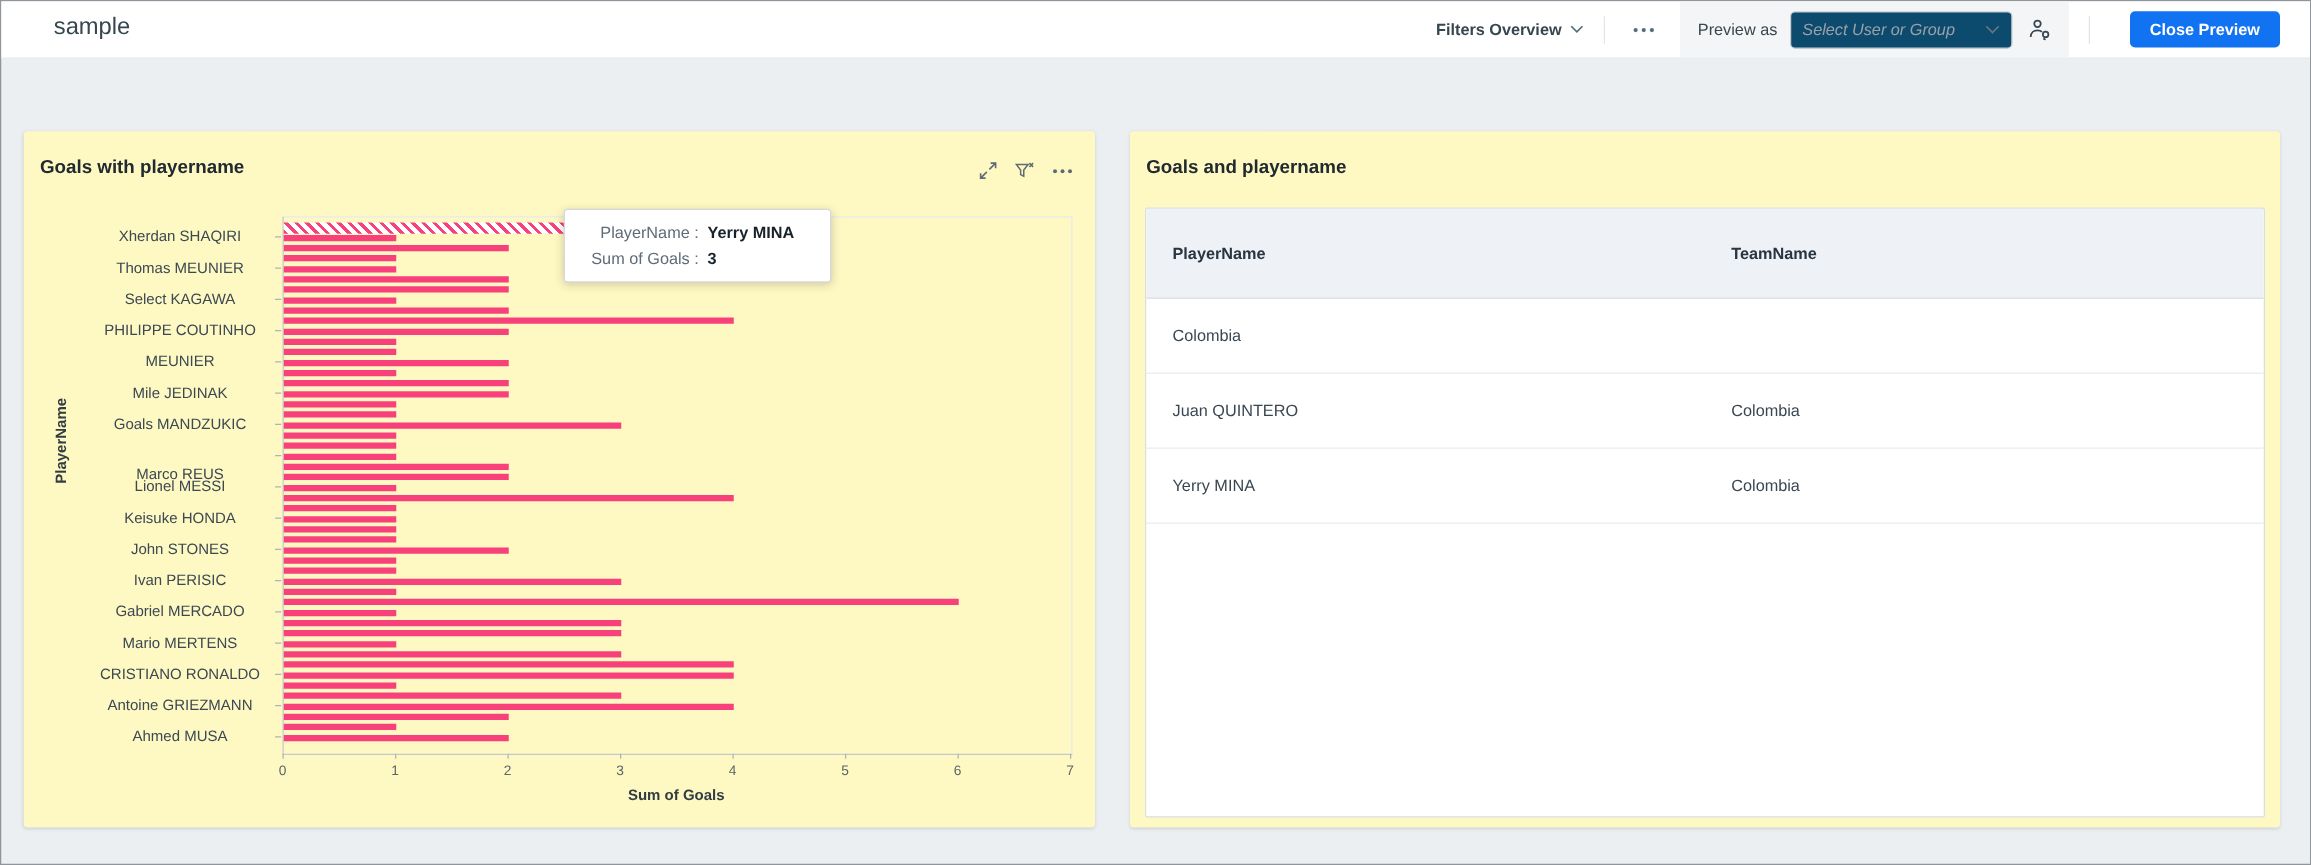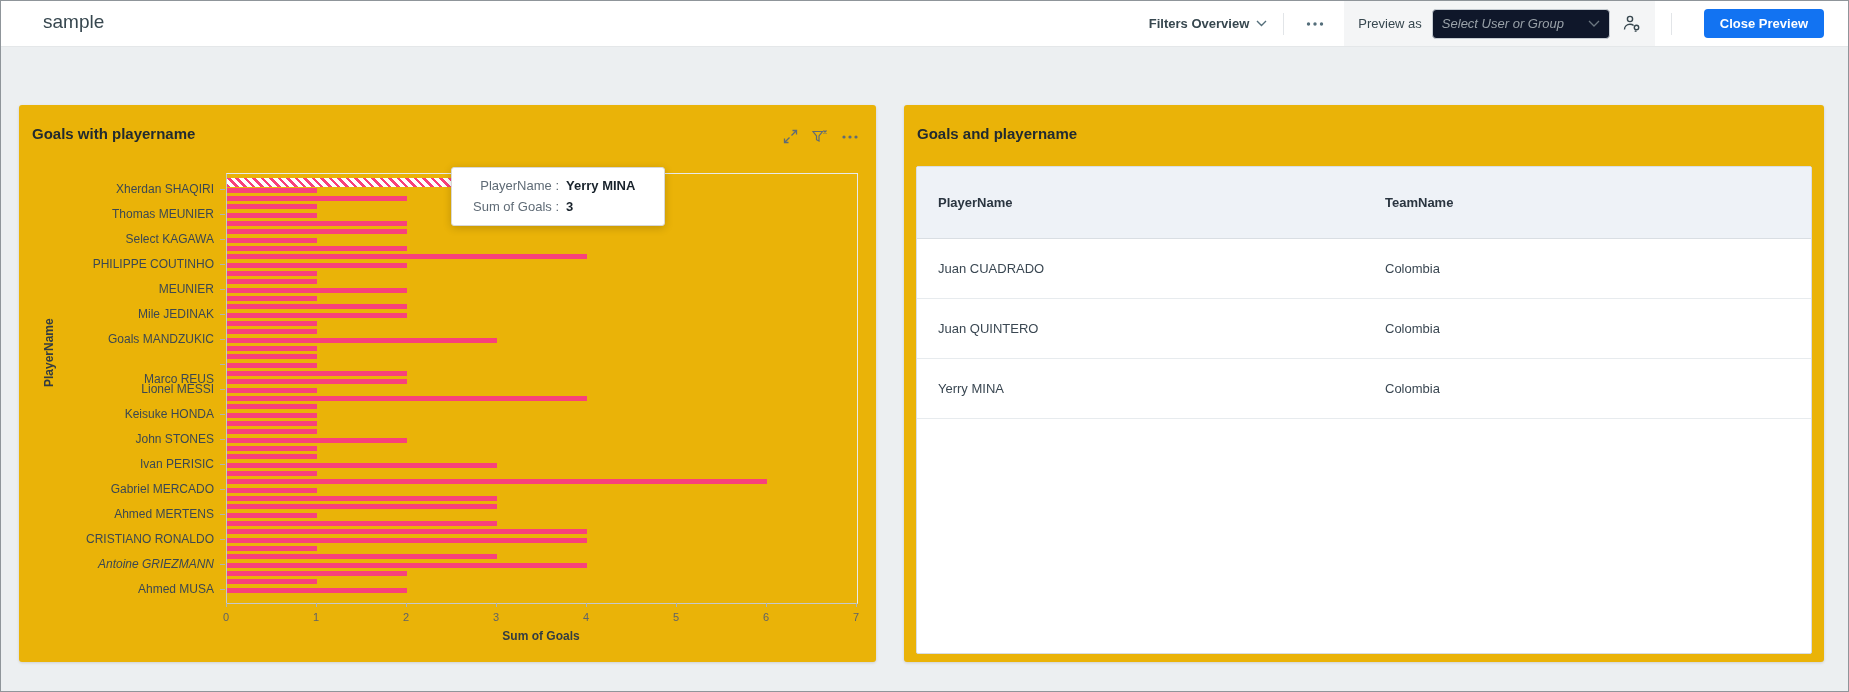--- a/index.html
+++ b/index.html
@@ -7,37 +7,37 @@
   
   #topbar{position:absolute;left:0;top:0;width:100%;height:46px;background:#fff;border-bottom:1px solid #e4e7e9;box-sizing:border-box;}
   .app-title{position:absolute;left:42px;top:10px;font-size:19px;color:#37474f;}
   .topbar-right{position:absolute;right:24px;top:0;height:45px;display:flex;align-items:center;}
   .tb-item{display:flex;align-items:center;font-size:13px;font-weight:700;color:#37474f;cursor:pointer;}
   .chev{margin-left:7px;display:inline-flex;}
   .tb-div{width:1px;height:22px;background:#e2e5e8;margin:0 16px;}
   .more-dots{display:inline-flex;cursor:pointer;padding:4px 6px;}
   .preview-group{display:flex;align-items:center;background:#f4f5f6;height:45px;padding:0 14px;margin-left:14px;}
   .preview-label{font-size:13px;font-weight:400;color:#37474f;margin-right:10px;white-space:nowrap;}
-  .user-select{display:flex;align-items:center;justify-content:space-between;width:178px;height:30px;background:#0f172a;border:1px solid #c6ccd2;border-radius:4px;padding:0 9px;box-sizing:border-box;cursor:pointer;}
+  .user-select{display:flex;align-items:center;justify-content:space-between;width:178px;height:30px;background:#0c4a6e;border:1px solid #c6ccd2;border-radius:4px;padding:0 9px;box-sizing:border-box;cursor:pointer;}
   .user-select .ph{font-size:13px;font-style:italic;color:#9aa2a9;}
   .group-icon-btn{margin-left:12px;display:inline-flex;cursor:pointer;}
   .btn-primary{margin-left:16px;height:29px;padding:0 16px;background:#1273f2;color:#fff;font-size:13px;font-weight:700;border:none;border-radius:4px;display:inline-flex;align-items:center;cursor:pointer;white-space:nowrap;}
   
-  .card{position:absolute;background:#eab308;border-radius:3px;box-shadow:0 1px 3px rgba(0,0,0,0.13);}
+  .card{position:absolute;background:#fef9c3;border-radius:3px;box-shadow:0 1px 3px rgba(0,0,0,0.13);}
   #chart-card{left:18px;top:104px;width:857px;height:557px;}
   #table-card{left:903px;top:104px;width:920px;height:557px;}
   .panel-title{position:absolute;left:13px;top:20px;font-size:15px;font-weight:700;color:#212a30;}
   .chart-icons{position:absolute;right:18px;top:24px;display:flex;align-items:center;gap:14px;}
   .cicon{display:inline-flex;cursor:pointer;}
   
   #plot{position:absolute;left:207px;top:68px;width:630px;height:429px;border:1px solid #e7eaec;border-left:1px solid #c4c9cd;border-bottom:1px solid #c4c9cd;box-sizing:content-box;}
   .bar{position:absolute;left:0;background:#f8417b;}
   .bar.hatched{background:repeating-linear-gradient(45deg,#f8417b 0,#f8417b 2.5px,#ffffff 2.5px,#ffffff 6px);}
   #ylabels{position:absolute;left:55px;top:68px;width:140px;height:429px;}
-  .ylab{position:absolute;right:0;width:140px;text-align:right;font-size:12px;color:#3c4852;line-height:14px;white-space:nowrap;}
+  .ylab{position:absolute;right:0;width:140px;text-align:center;font-size:12px;color:#3c4852;line-height:14px;white-space:nowrap;}
   .ytick{position:absolute;width:5px;height:1px;background:#aeb4b9;}
   .xtick{position:absolute;width:1px;height:4px;background:#aeb4b9;}
   .xnum{position:absolute;width:26px;text-align:center;font-size:11px;color:#5f6368;}
   .y-axis-title{position:absolute;left:30px;top:282px;transform:rotate(-90deg) translate(0,-50%);transform-origin:left top;font-size:12px;font-weight:700;color:#333c42;}
   .x-axis-title{position:absolute;left:207px;width:630px;top:524px;text-align:center;font-size:12px;font-weight:700;color:#333c42;}
   #tooltip{position:absolute;left:432px;top:62px;width:190px;background:#fff;border:1px solid #d8d8d8;border-radius:3px;box-shadow:0 2px 8px rgba(0,0,0,0.18);padding:7px 12px 8px 10px;z-index:5;}
   .tt-row{display:grid;grid-template-columns:104px auto;font-size:13px;line-height:21px;}
   .tt-label{color:#5f6b76;text-align:right;padding-right:7px;white-space:nowrap;}
   .tt-value{font-weight:700;color:#18222b;white-space:nowrap;}
   
@@ -128,23 +128,23 @@
         <div class="ylab" style="top: 84.27px;">PHILIPPE COUTINHO</div>
         <div class="ylab" style="top: 109.251px;">MEUNIER</div>
         <div class="ylab" style="top: 134.232px;">Mile JEDINAK</div>
         <div class="ylab" style="top: 159.213px;">Goals MANDZUKIC</div>
         <div class="ylab" style="top: 199px;">Marco REUS</div>
         <div class="ylab" style="top: 209.175px;">Lionel MESSI</div>
         <div class="ylab" style="top: 234.156px;">Keisuke HONDA</div>
         <div class="ylab" style="top: 259.137px;">John STONES</div>
         <div class="ylab" style="top: 284.118px;">Ivan PERISIC</div>
         <div class="ylab" style="top: 309.099px;">Gabriel MERCADO</div>
-        <div class="ylab" style="top: 334.08px;">Ahmed MERTENS</div>
+        <div class="ylab" style="top: 334.08px;">Mario MERTENS</div>
         <div class="ylab" style="top: 359.061px;">CRISTIANO RONALDO</div>
-        <div class="ylab" style="top: 384.042px; font-style: italic;">Antoine GRIEZMANN</div>
+        <div class="ylab" style="top: 384.042px;">Antoine GRIEZMANN</div>
         <div class="ylab" style="top: 409.023px;">Ahmed MUSA</div>
       </div>
     <div id="plot">
         <div class="bar hatched" style="top: 3.5px; height: 9px; width: 270px;"></div>
         <div class="bar" style="top: 13.827px; height: 5px; width: 90px;"></div>
         <div class="bar" style="top: 22.154px; height: 5px; width: 180px;"></div>
         <div class="bar" style="top: 30.481px; height: 5px; width: 90px;"></div>
         <div class="bar" style="top: 38.808px; height: 5px; width: 90px;"></div>
         <div class="bar" style="top: 47.135px; height: 5px; width: 180px;"></div>
         <div class="bar" style="top: 55.462px; height: 5px; width: 180px;"></div>
@@ -241,21 +241,20 @@
 
   <div class="card" id="table-card">
     <div class="panel-title">Goals and playername</div>
     <div id="table-box">
       <div class="t-header">
         <div class="t-hcell c1">PlayerName</div>
         <div class="t-hcell c2">TeamName</div>
       </div>
       <div id="t-body">
           <div class="t-row">
-            <div class="t-cell c1">Juan CUADRADO</div>
             <div class="t-cell c2">Colombia</div>
           </div>
           <div class="t-row">
             <div class="t-cell c1">Juan QUINTERO</div>
             <div class="t-cell c2">Colombia</div>
           </div>
           <div class="t-row">
             <div class="t-cell c1">Yerry MINA</div>
             <div class="t-cell c2">Colombia</div>
           </div>

